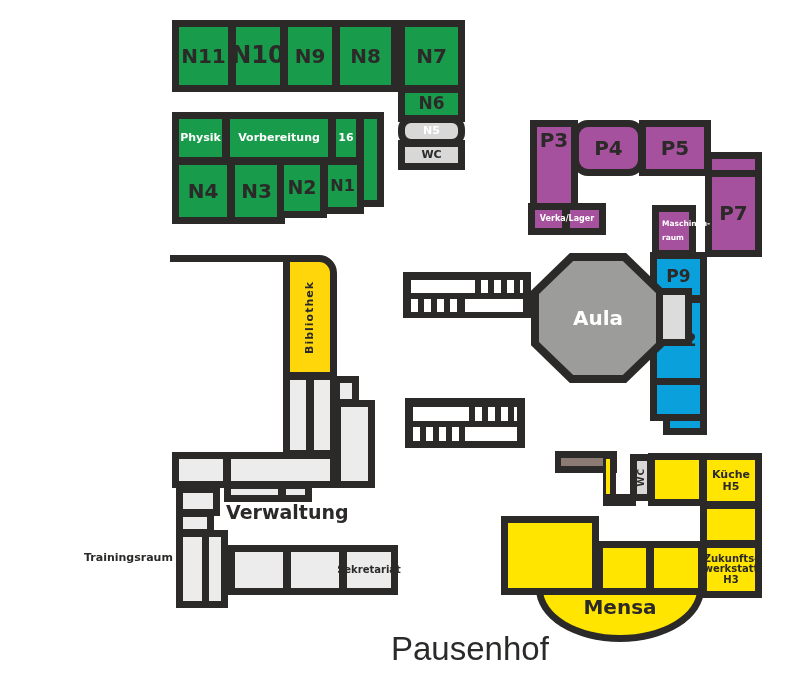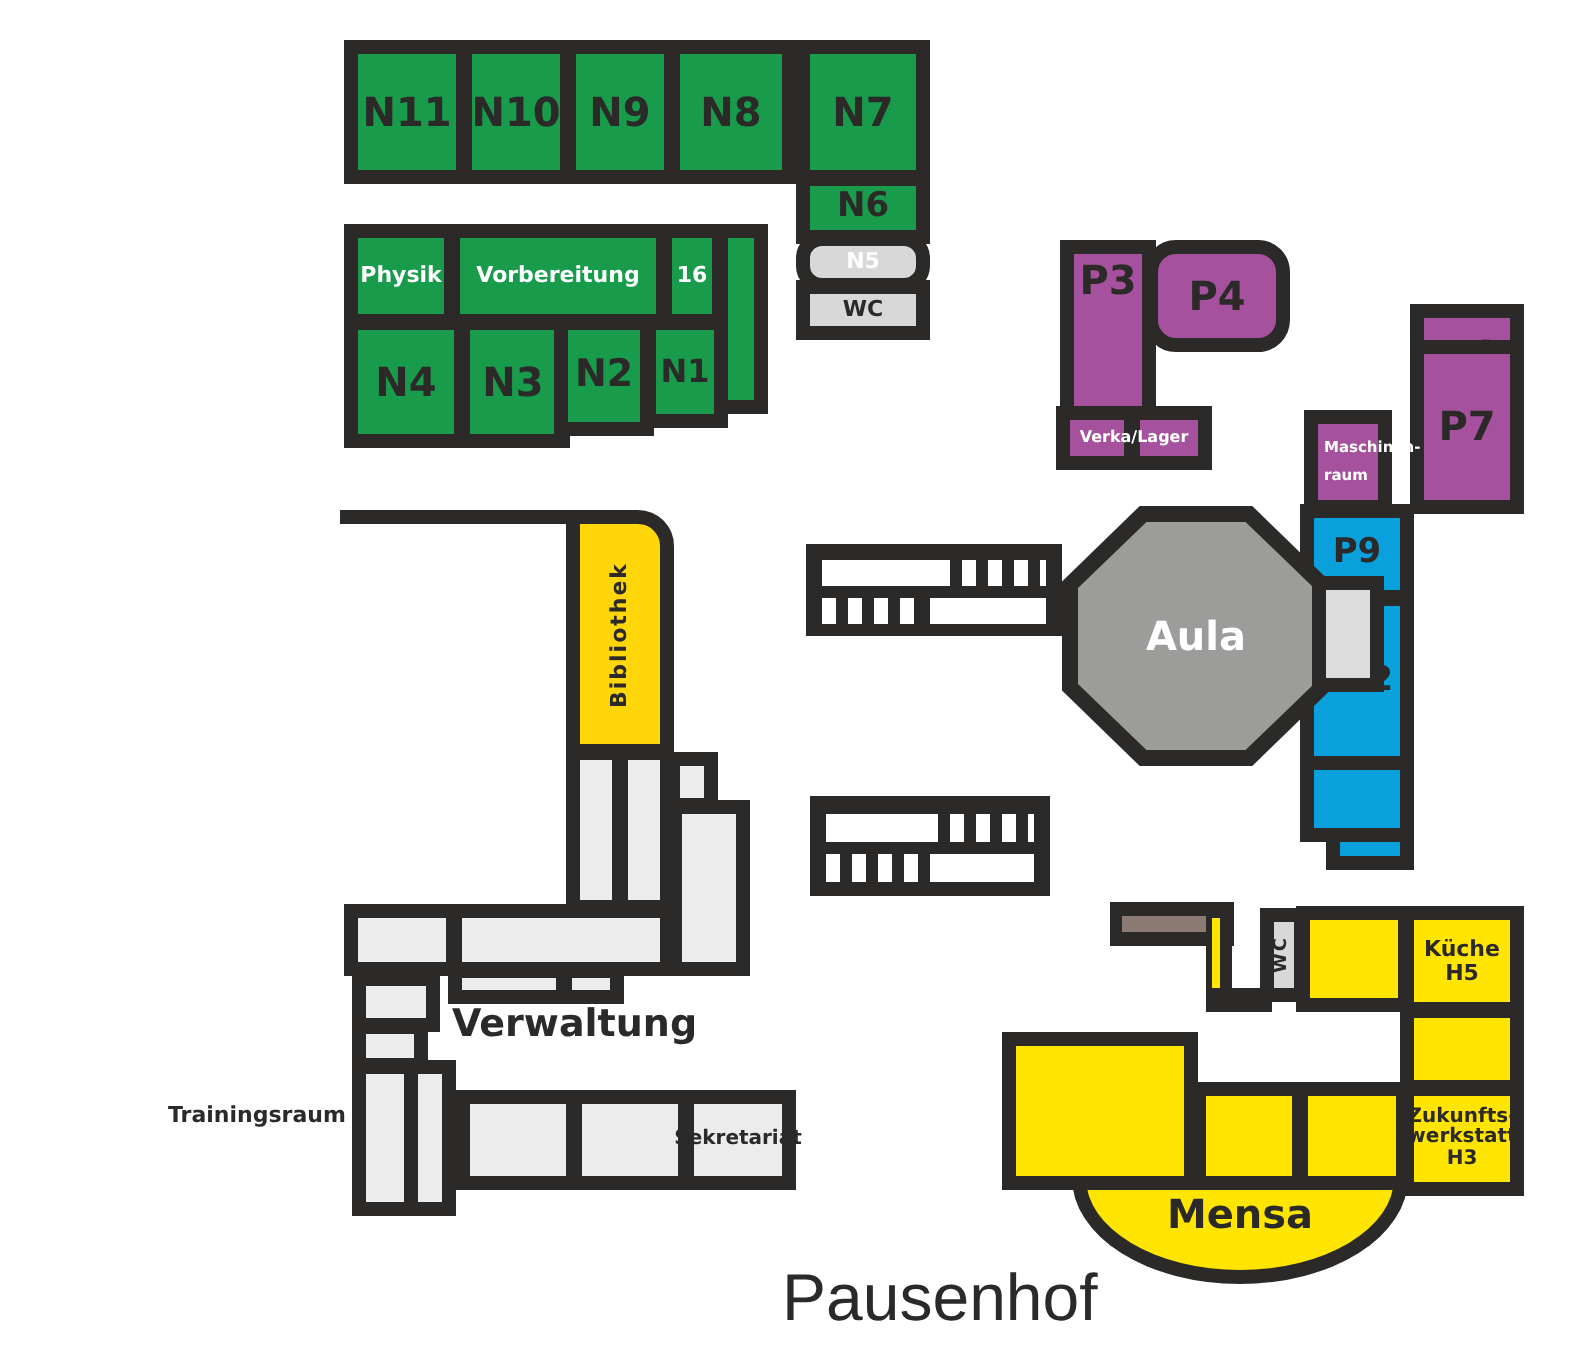--- a/index.html
+++ b/index.html
@@ -32,21 +32,21 @@
 </head>
 <body>
 
 <div id="map">
 
   <div class="wall" style="left:170px;top:255px;width:120px;height:7px;"></div>
 
   <div class="box green" style="left:172px;top:20px;width:63px;height:72px;font-size:20px;">
       <span>N11</span>
     </div>
-  <div class="box green" style="left:229px;top:20px;width:58px;height:72px;font-size:20px;">
+  <div class="box green" style="left:229px;top:20px;width:58px;height:72px;font-size:24px;">
       <span>N10</span>
     </div>
   <div class="box green" style="left:281px;top:20px;width:58px;height:72px;font-size:20px;">
       <span>N9</span>
     </div>
   <div class="box green" style="left:333px;top:20px;width:65px;height:72px;font-size:20px;">
       <span>N8</span>
     </div>
   <div class="box green" style="left:398px;top:20px;width:67px;height:72px;font-size:20px;">
       <span>N7</span>
@@ -83,20 +83,23 @@
     </div>
   <div class="box green" style="left:321px;top:158px;width:43px;height:56px;font-size:16px;">
       <span>N1</span>
     </div>
 
   <div class="box purple tl" style="left:530px;top:120px;width:48px;height:94px;font-size:20px;padding-top:3px;">
       <span>P3</span>
     </div>
   <div class="box purple" style="left:572px;top:120px;width:73px;height:56px;font-size:20px;border-radius:16px;">
       <span>P4</span>
+    </div>
+  <div class="box purple" style="left:639px;top:120px;width:72px;height:56px;font-size:20px;">
+      <span>P5</span>
     </div>
   <div class="box purple" style="left:705px;top:120px;width:57px;height:56px;font-size:22px;margin-top:32px;">
       <span>P6</span>
     </div>
   <div class="box purple" style="left:705px;top:170px;width:57px;height:87px;font-size:20px;">
       <span>P7</span>
     </div>
 
   <div class="box purple" style="left:528px;top:203px;width:41px;height:32px;"></div>
   <div class="box purple" style="left:563px;top:203px;width:43px;height:32px;"></div>

